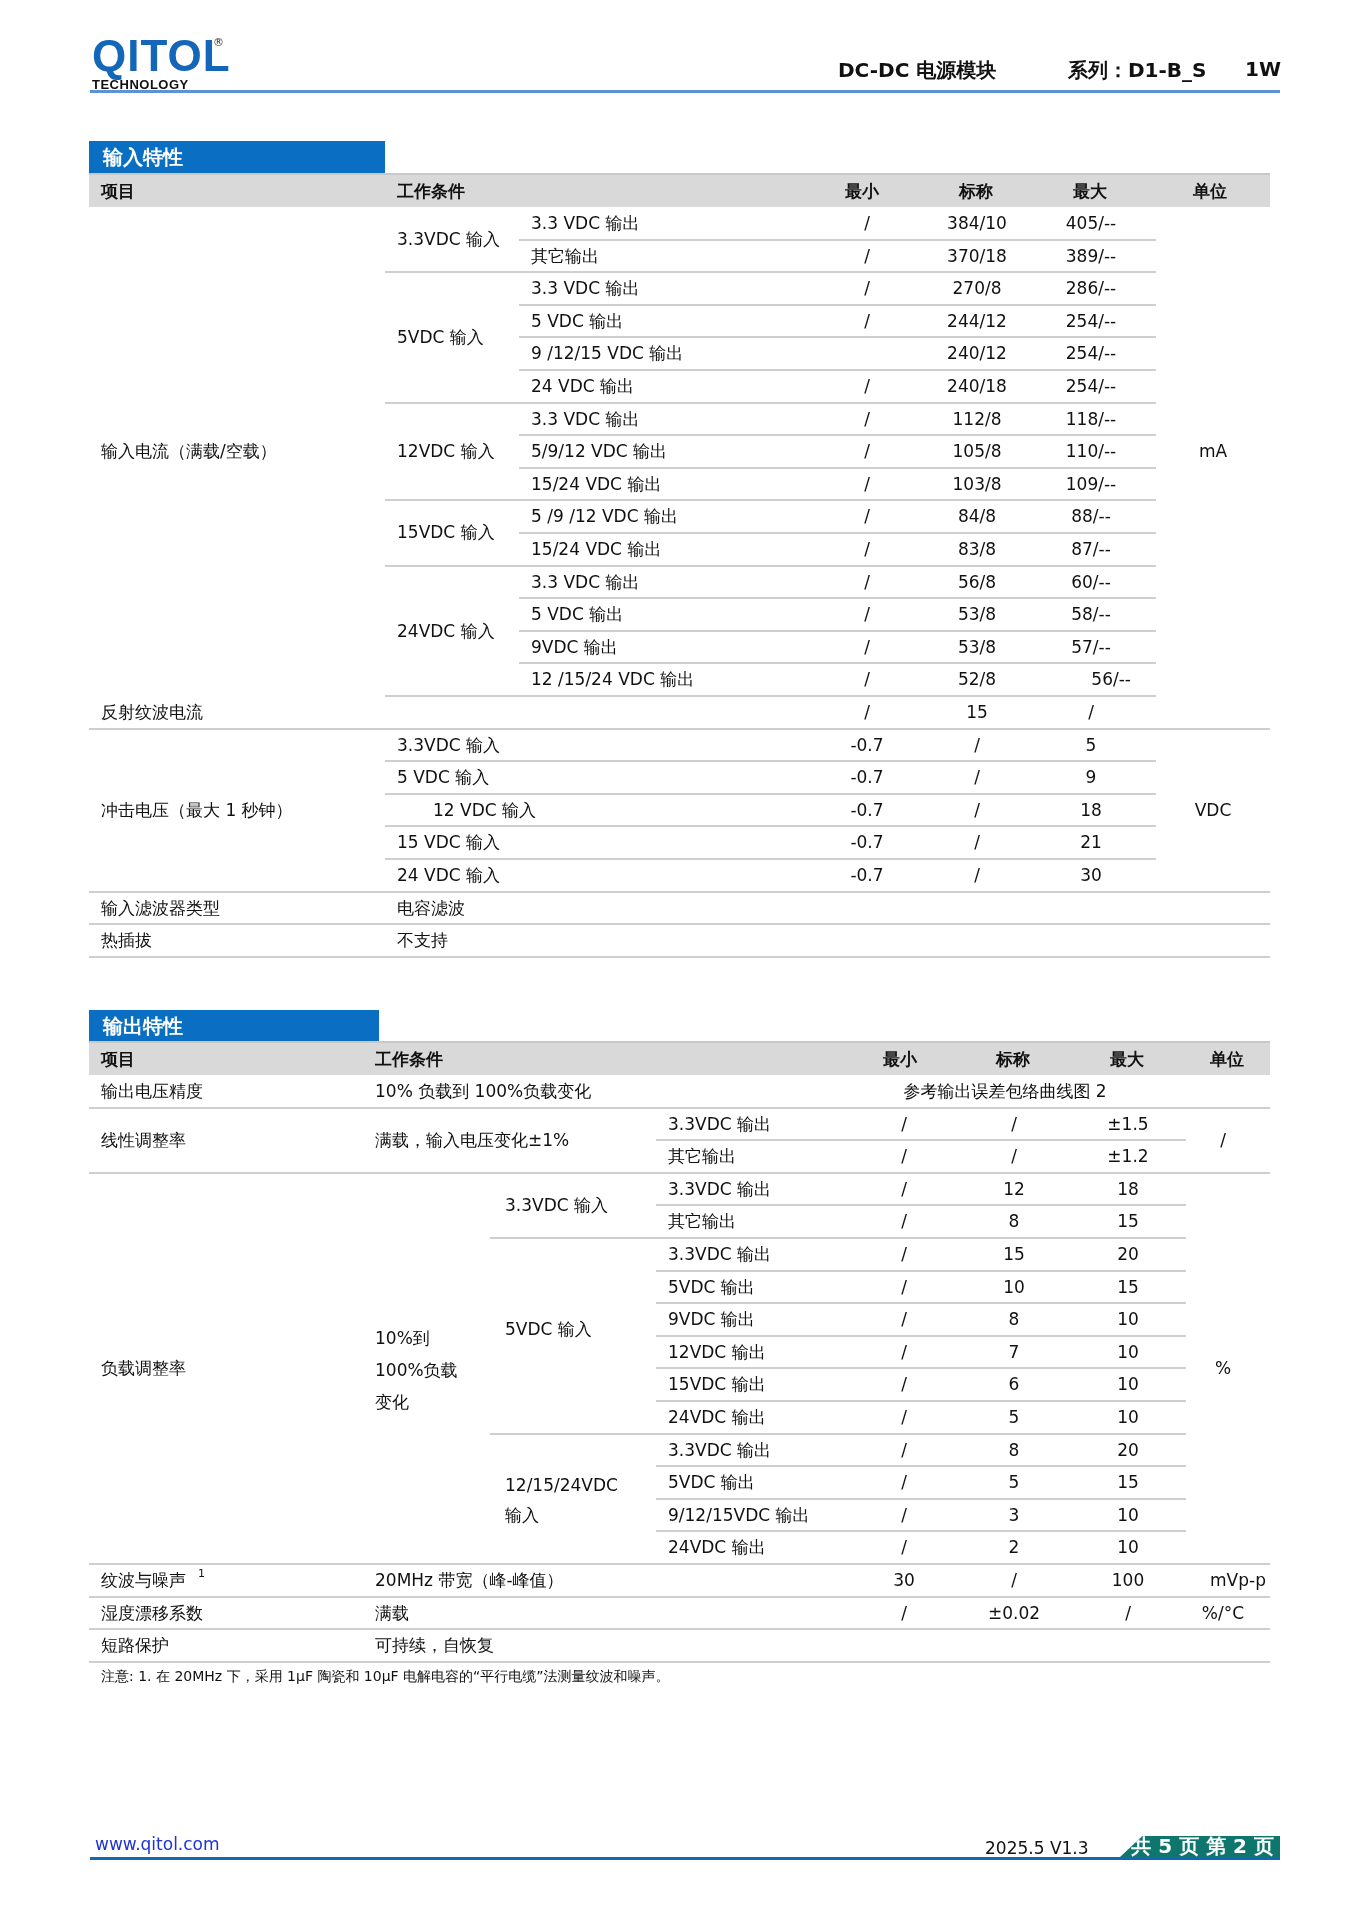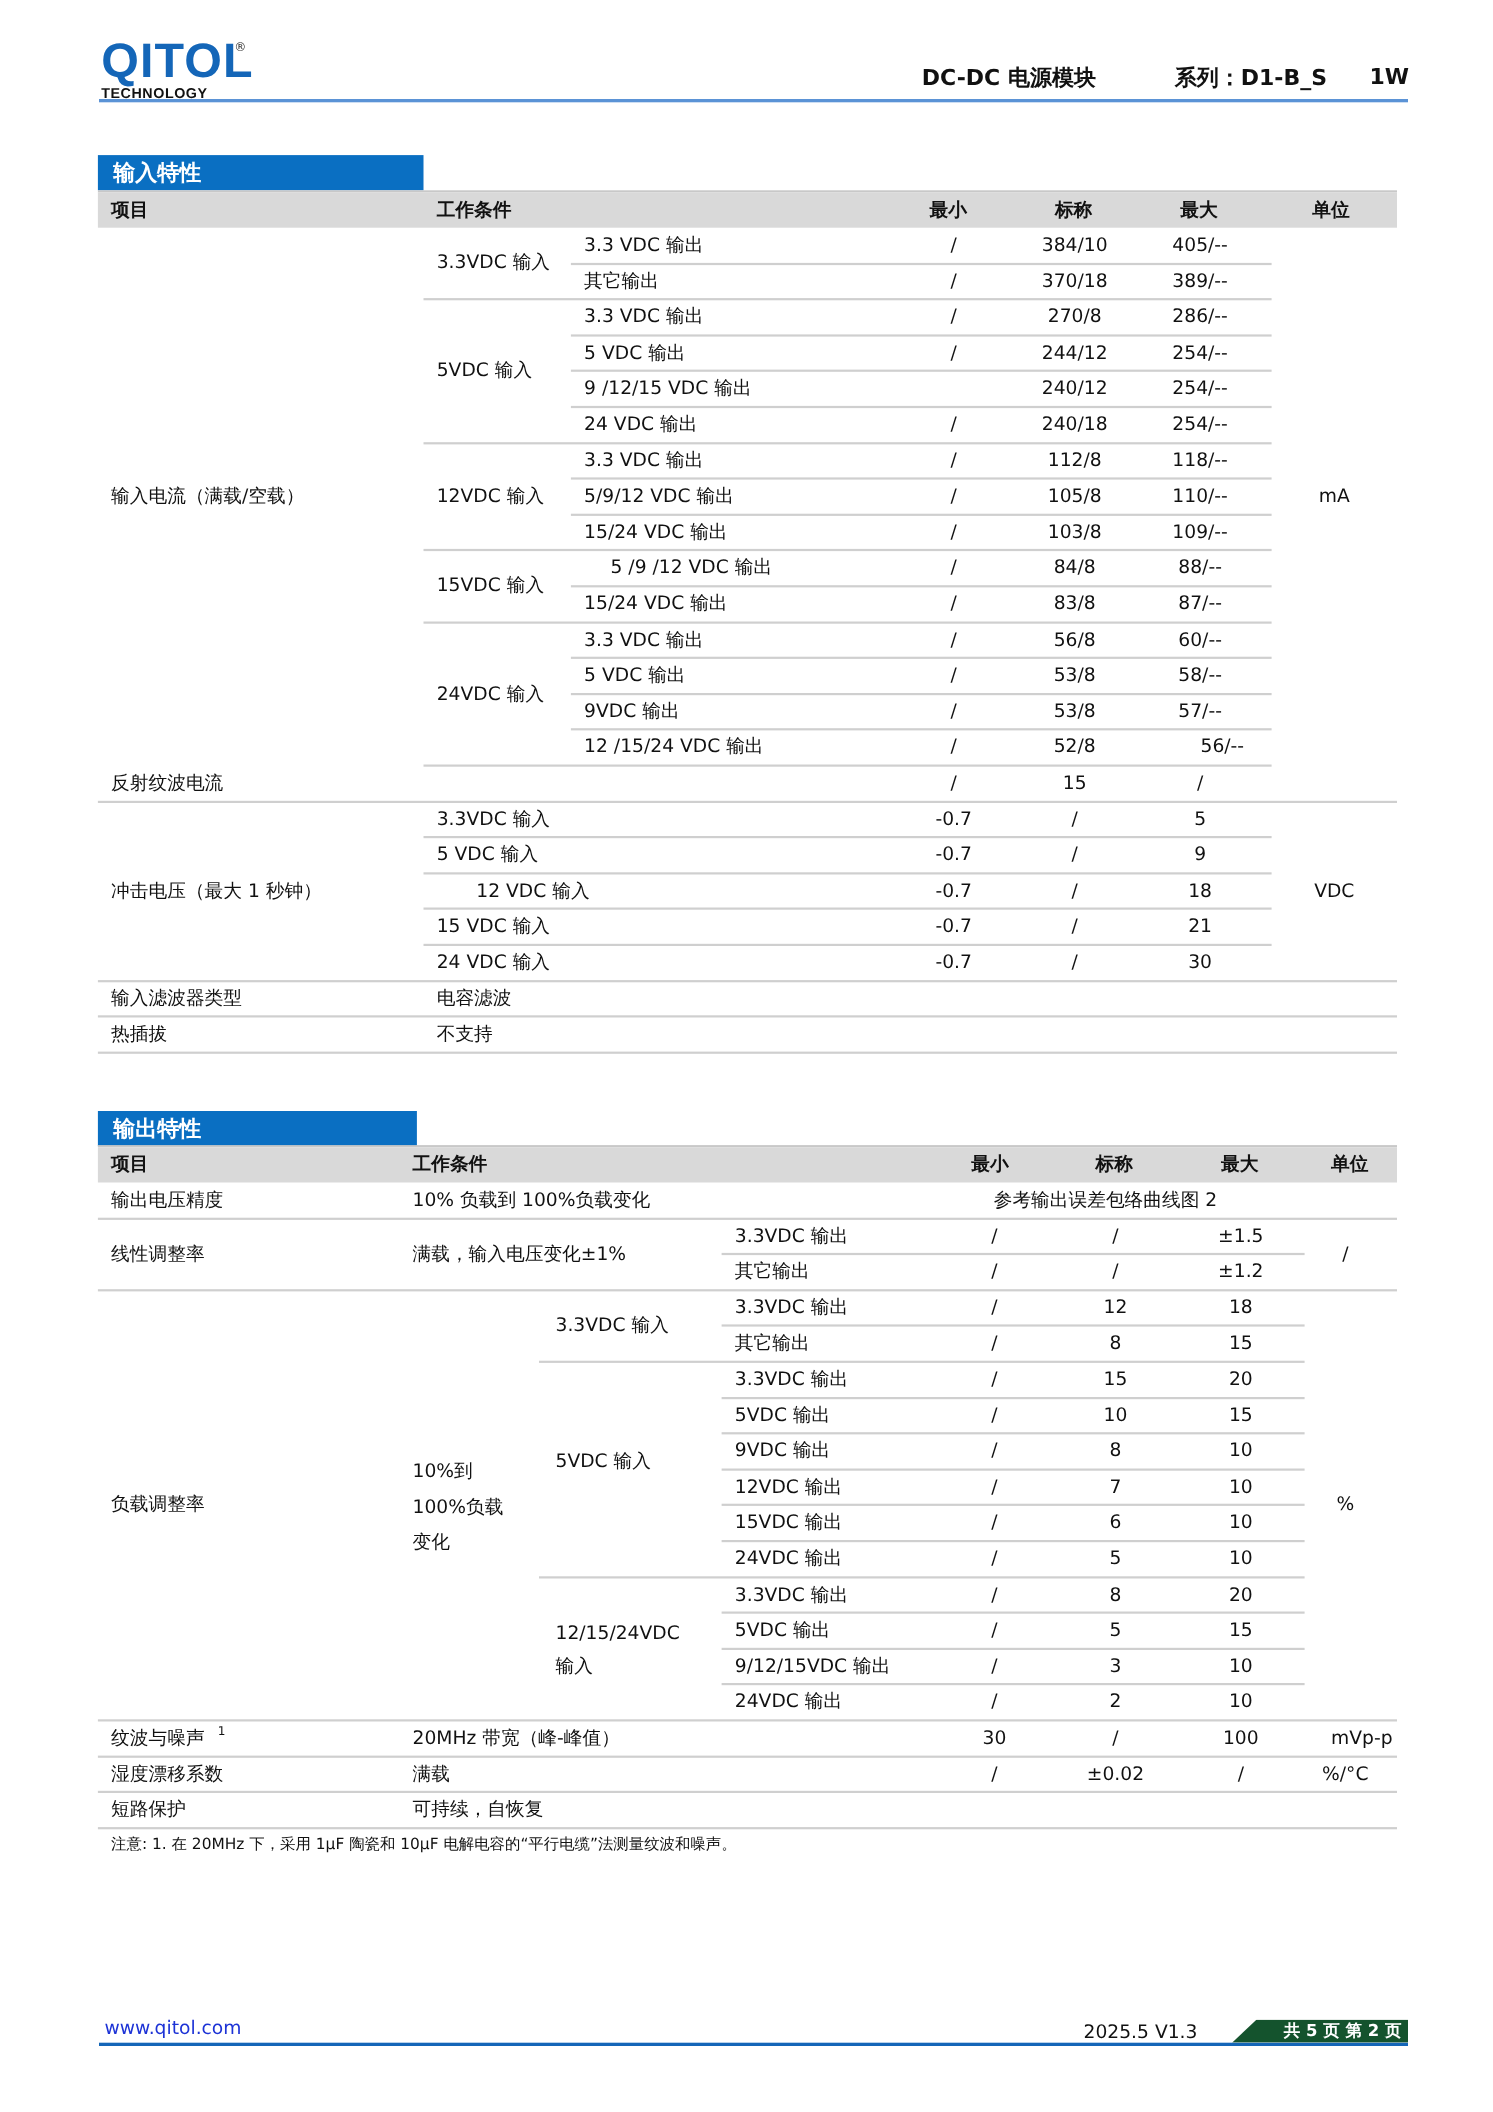--- a/index.html
+++ b/index.html
@@ -14,21 +14,21 @@
   .sec-rule{height:2px;background:#c8c8c8;}
   .thead{background:#d9d9d9;height:32px;}
   .th{position:absolute;top:0;line-height:32px;font-weight:bold;font-size:17px;}
   .cell{position:absolute;font-size:17px;line-height:32px;white-space:nowrap;}
   .c{text-align:center;}
   .line{position:absolute;height:2px;background:#cfcfcf;}
   .note{font-size:14px;}
   .foot-link{left:95px;top:1834px;font-size:17px;color:#1d33d6;}
   .foot-line{left:90px;top:1857px;width:1190px;height:3px;background:#1466b8;}
   .foot-ver{left:985px;top:1838px;font-size:17px;}
-  .foot-page{left:1120px;top:1836px;width:160px;height:21px;background:#14532d;color:#fff;font-weight:bold;font-size:15px;line-height:21px;text-align:right;padding-right:6px;box-sizing:border-box;clip-path:polygon(14% 0,100% 0,100% 100%,0 100%);}
+  .foot-page{left:1120px;top:1836px;width:160px;height:21px;background:#0f766e;color:#fff;font-weight:bold;font-size:20px;line-height:21px;text-align:right;padding-right:6px;box-sizing:border-box;clip-path:polygon(14% 0,100% 0,100% 100%,0 100%);}
 </style>
 </head>
 <body>
 
 <div class="abs logo-q">QITOL</div>
 <div class="abs logo-r">®</div>
 <div class="abs logo-tech">TECHNOLOGY</div>
 <div class="abs hdr-title" style="left:838px;">DC-DC 电源模块</div>
 <div class="abs hdr-title" style="left:1068px;">系列：D1-B_S</div>
 <div class="abs hdr-title" style="left:1245px;">1W</div>
@@ -87,21 +87,21 @@
       <span class="cell c" style="left: 827px; top: 435.2px; width: 80px; height: 32.6px; line-height: 32.6px;">/</span>
       <span class="cell c" style="left: 937px; top: 435.2px; width: 80px; height: 32.6px; line-height: 32.6px;">105/8</span>
       <span class="cell c" style="left: 1051px; top: 435.2px; width: 80px; height: 32.6px; line-height: 32.6px;">110/--</span>
       <div class="line" style="left: 519px; top: 466.8px; width: 637px;"></div>
       <span class="cell" style="left: 531px; top: 467.8px; height: 32.6px; line-height: 32.6px;">15/24 VDC 输出</span>
       <span class="cell c" style="left: 827px; top: 467.8px; width: 80px; height: 32.6px; line-height: 32.6px;">/</span>
       <span class="cell c" style="left: 937px; top: 467.8px; width: 80px; height: 32.6px; line-height: 32.6px;">103/8</span>
       <span class="cell c" style="left: 1051px; top: 467.8px; width: 80px; height: 32.6px; line-height: 32.6px;">109/--</span>
       <span class="cell" style="left: 397px; top: 402.6px; height: 97.8px; line-height: 97.8px;">12VDC 输入</span>
       <div class="line" style="left: 385px; top: 499.4px; width: 771px;"></div>
-      <span class="cell" style="left: 531px; top: 500.4px; height: 34px; line-height: 32.6px; margin-left: 24px;">5 /9 /12 VDC 输出</span>
+      <span class="cell" style="left: 531px; top: 500.4px; height: 34px; line-height: 32.6px;">5 /9 /12 VDC 输出</span>
       <span class="cell c" style="left: 827px; top: 500.4px; width: 80px; height: 32.6px; line-height: 32.6px;">/</span>
       <span class="cell c" style="left: 937px; top: 500.4px; width: 80px; height: 32.6px; line-height: 32.6px;">84/8</span>
       <span class="cell c" style="left: 1051px; top: 500.4px; width: 80px; height: 32.6px; line-height: 32.6px;">88/--</span>
       <div class="line" style="left: 519px; top: 532px; width: 637px;"></div>
       <span class="cell" style="left: 531px; top: 533px; height: 32.6px; line-height: 32.6px;">15/24 VDC 输出</span>
       <span class="cell c" style="left: 827px; top: 533px; width: 80px; height: 32.6px; line-height: 32.6px;">/</span>
       <span class="cell c" style="left: 937px; top: 533px; width: 80px; height: 32.6px; line-height: 32.6px;">83/8</span>
       <span class="cell c" style="left: 1051px; top: 533px; width: 80px; height: 32.6px; line-height: 32.6px;">87/--</span>
       <span class="cell" style="left: 397px; top: 500.4px; height: 65.2px; line-height: 65.2px;">15VDC 输入</span>
       <div class="line" style="left: 385px; top: 564.6px; width: 771px;"></div>

